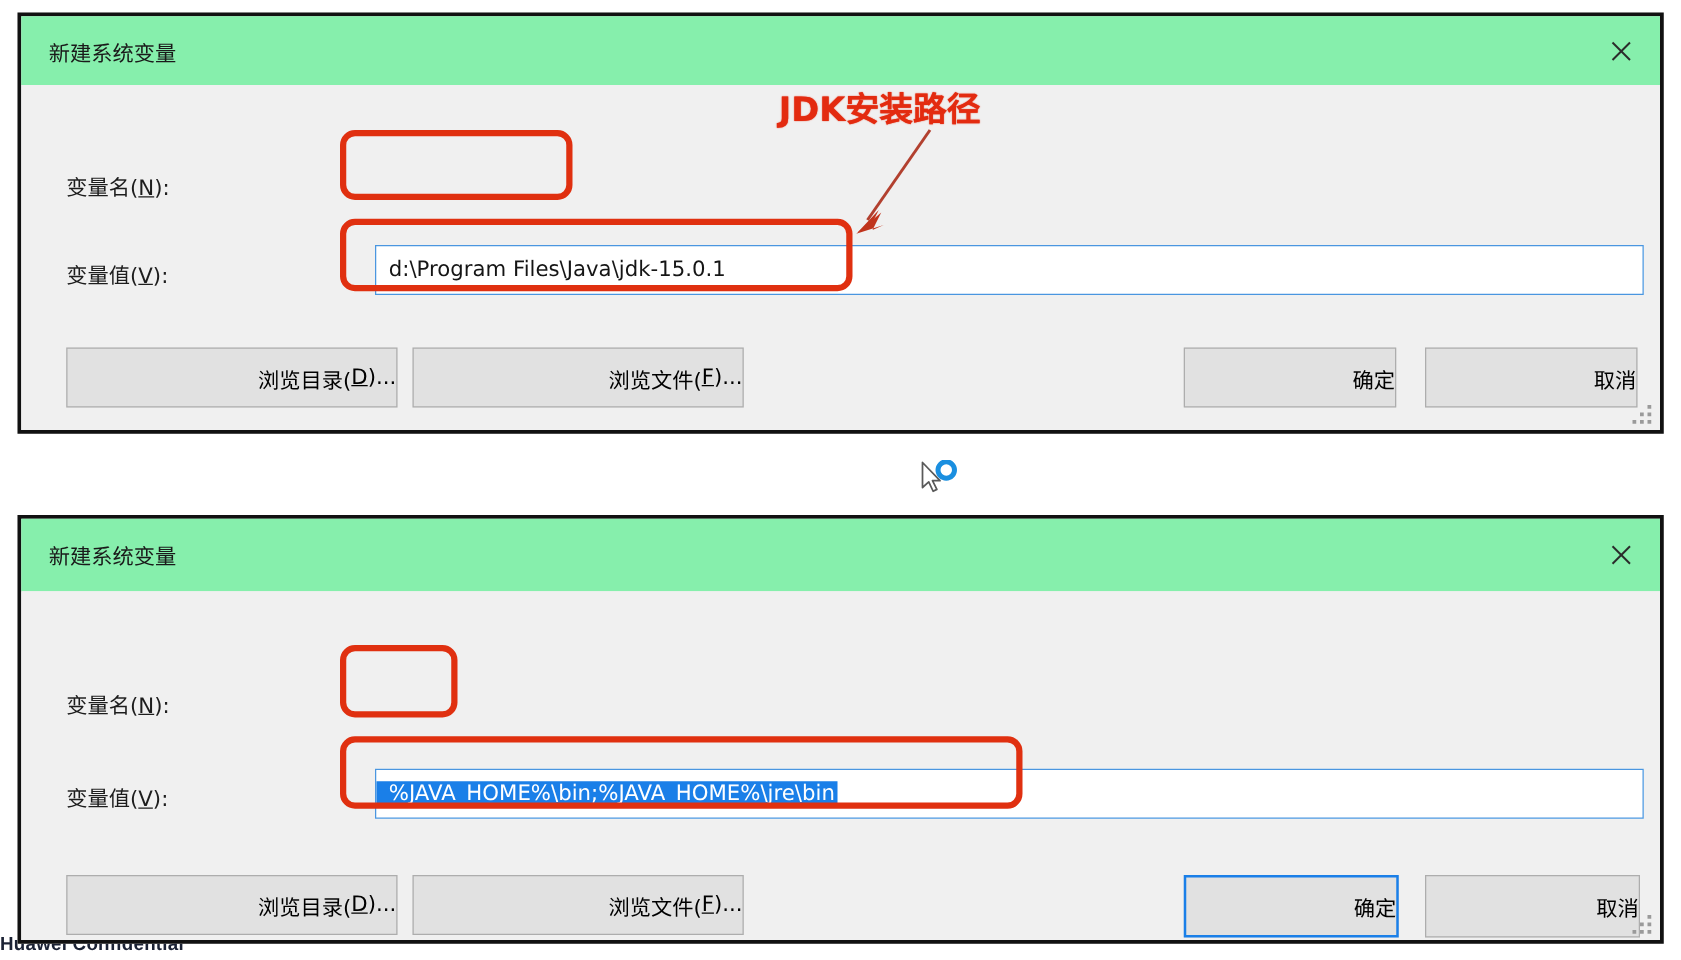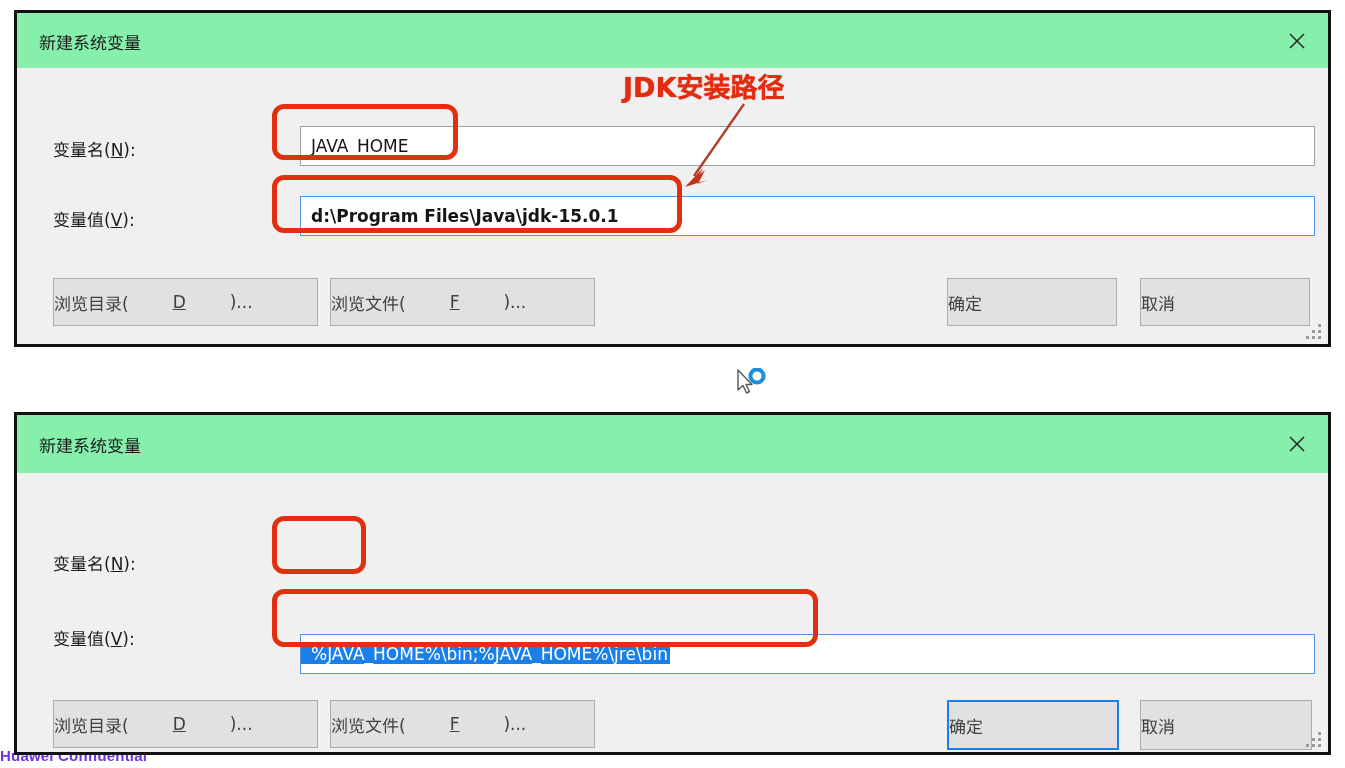--- a/index.html
+++ b/index.html
@@ -16,21 +16,21 @@
     background: #ffffff;
   }
 
   
   .watermark {
     position: absolute;
     left: 0px;
     bottom: 4px;
     font-size: 15px;
     font-weight: bold;
-    color: #6d28d9;
+    color: #0f172a;
     letter-spacing: 0.2px;
     white-space: nowrap;
     z-index: 1;
     opacity: 0.95;
   }
 
   
   .dialog {
     position: absolute;
     background: #f0f0f0;
@@ -116,27 +116,26 @@
   }
 
   
   .btn {
     position: absolute;
     background: #e1e1e1;
     border: 1px solid #adadad;
     box-sizing: border-box;
     display: flex;
     align-items: center;
-    justify-content: flex-start;
+    justify-content: flex-end;
     font-size: 17px;
-    color: #404040;
+    color: #000000;
     font-family: "DejaVu Sans", "Liberation Sans", sans-serif;
     cursor: default;
     white-space: nowrap;
-    gap: 44px;
   }
   .btn u { text-decoration: underline; }
   .btn.focused {
     border: 2px solid #1a7fe8;
   }
 
   
   .grip {
     position: absolute;
     right: 6px;
@@ -200,26 +199,23 @@
         <svg width="20" height="20" viewBox="0 0 20 20" aria-hidden="true">
           <line x1="3" y1="3" x2="17" y2="17" stroke="#2b2b2b" stroke-width="1.6"></line>
           <line x1="17" y1="3" x2="3" y2="17" stroke="#2b2b2b" stroke-width="1.6"></line>
         </svg>
       </div>
     </div>
 
     <div class="dlg-body">
 
       <div class="field-label" style="left:36px; top:68px;"><span>变量名(</span><u>N</u><span>):</span></div>
-      <div class="textbox" style="top:58px;">
-        <span class="tb-text">JAVA_HOME</span>
-      </div>
 
       <div class="field-label" style="left:36px; top:138px;"><span>变量值(</span><u>V</u><span>):</span></div>
-      <div class="textbox focused" style="top:128px;font-weight:bold;">
+      <div class="textbox focused" style="top:128px;">
         <span class="tb-text">d:\Program Files\Java\jdk-15.0.1</span>
       </div>
 
       <div class="btn" style="left:36px; top:210px; width:265px; height:48px;">
           <span>浏览目录(</span>
           <u>D</u>
           <span>)...</span>
         </div>
       <div class="btn" style="left:313px; top:210px; width:265px; height:48px;">
           <span>浏览文件(</span>
@@ -254,21 +250,21 @@
           <line x1="17" y1="3" x2="3" y2="17" stroke="#2b2b2b" stroke-width="1.6"></line>
         </svg>
       </div>
     </div>
 
     <div class="dlg-body">
 
       <div class="field-label" style="left:36px; top:77px;"><span>变量名(</span><u>N</u><span>):</span></div>
 
       <div class="field-label" style="left:36px; top:152px;"><span>变量值(</span><u>V</u><span>):</span></div>
-      <div class="textbox focused" style="top:142px;margin-top:19px;">
+      <div class="textbox focused" style="top:142px;">
         <span class="tb-text selected">%JAVA_HOME%\bin;%JAVA_HOME%\jre\bin</span>
       </div>
 
       <div class="btn" style="left:36px; top:227px; width:265px; height:48px;">
           <span>浏览目录(</span>
           <u>D</u>
           <span>)...</span>
         </div>
       <div class="btn" style="left:313px; top:227px; width:265px; height:48px;">
           <span>浏览文件(</span>

